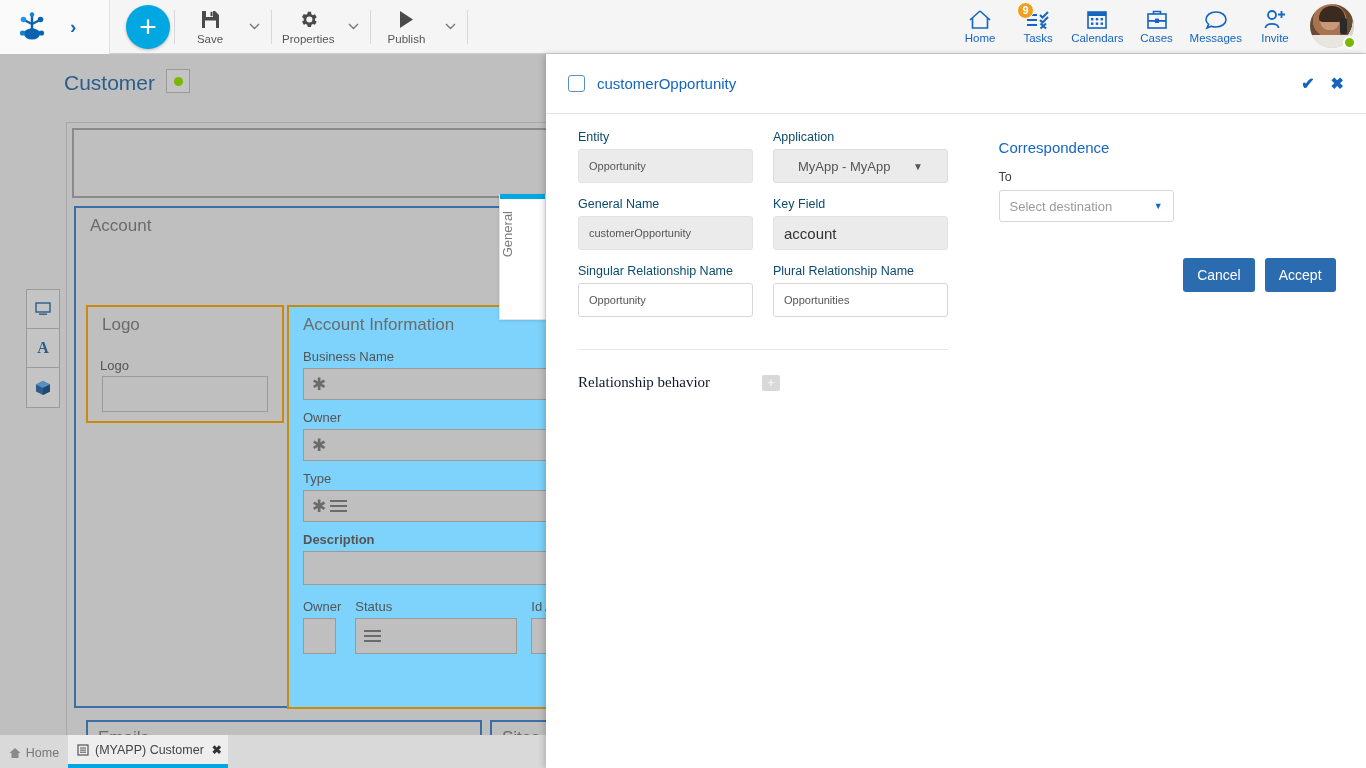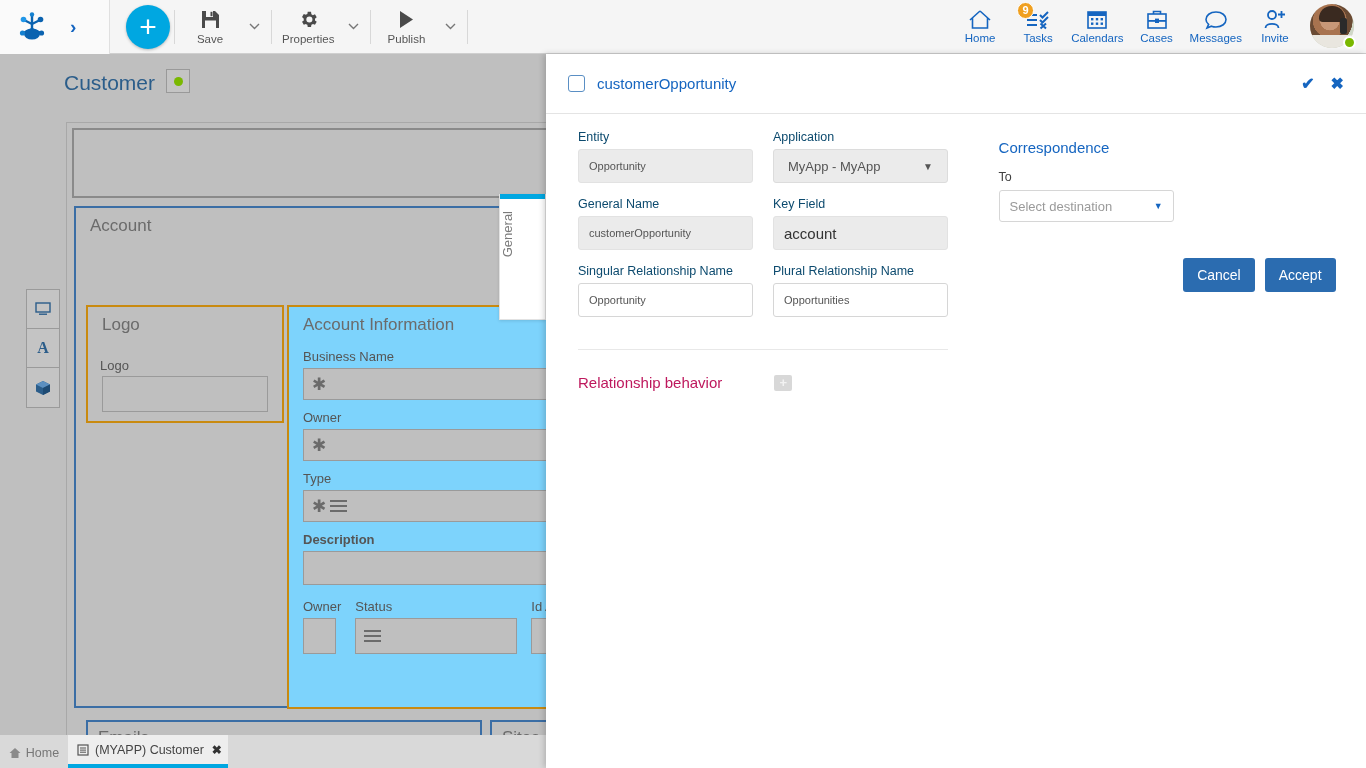--- a/index.html
+++ b/index.html
@@ -246,26 +246,26 @@
   .dinput {
     height: 34px; border:1px solid #d6d6d6; border-radius:3px;
     display:flex; align-items:center; padding: 0 10px;
     font-size: 11px; color:#555; background:#fff;
   }
   .dinput.ro { background:#ebebeb; border-color:#e2e2e2; }
   .dinput.big { font-size: 15px; color:#333; }
   .dselect {
     height: 34px; border:1px solid #dcdcdc; border-radius:3px;
     background:#ebebeb; display:flex; align-items:center;
-    padding: 0 14px; font-size:13px; color:#555; cursor:pointer;
+    padding: 0 24px; font-size:13px; color:#555; cursor:pointer;
   }
   .dselect .cv { margin-left:auto; font-size:10px; color:#555; }
   #divider { border-top:1px solid #e8e8e8; margin: 18px 0 0 0; width: 370px; }
   #behavior-row { display:flex; align-items:center; gap: 52px; margin-top: 24px; }
-  #behavior-link { font-size: 15px; color:#be185d; cursor:pointer; }
+  #behavior-link { font-size: 15px; color:#0f172a; cursor:pointer;font-family:Liberation Serif, serif; }
   #behavior-add {
     width:18px; height:16px; background:#d8d8d8; border-radius:2px;
     display:flex; align-items:center; justify-content:center; cursor:pointer;
   }
   #behavior-add span { color:#f2f2f2; font-size:13px; line-height:1; font-weight:bold;}
 
   #corr-title { font-size: 15px; color:#1565c0; margin-bottom: 14px; }
   #corr-to { font-size: 12.5px; color:#404040; margin-bottom: 6px; }
   #corr-select {
     width: 175px; height: 32px; border:1px solid #d6d6d6; border-radius:3px;

